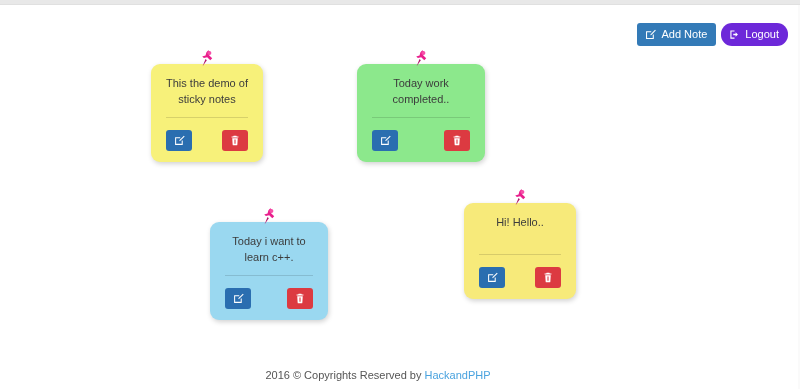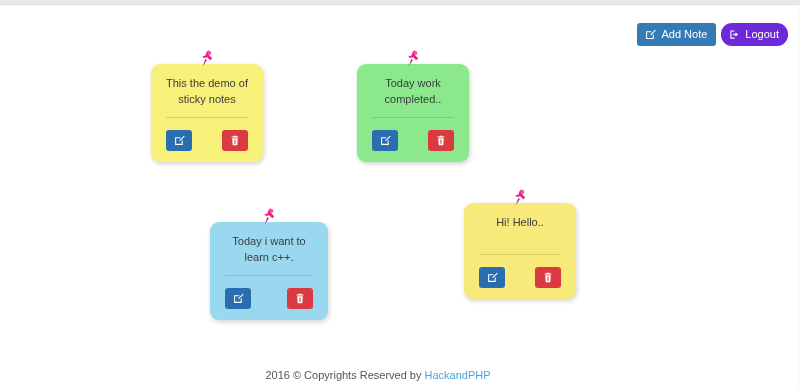--- a/index.html
+++ b/index.html
@@ -196,21 +196,21 @@
           <span>
             <svg width="10" height="11" viewBox="0 0 14 16">
               <path d="M5 1h4l.7 1.2H12v1.5H2V2.2h2.3z" fill="#fff"></path>
               <path d="M3 4.6h8l-.6 9.6a.9.9 0 0 1-.9.8H4.5a.9.9 0 0 1-.9-.8z" fill="#fff"></path>
               <path d="M5.6 6.4h.8v6.4h-.8zM7.6 6.4h.8v6.4h-.8z" fill="#dc3a41"></path>
             </svg>
           </span>
         </button>
       </div>
     </div>
-    <div class="note" style="left: 357px; top: 64px; width: 112px; min-height: 88px; background: rgb(140, 232, 140);">
+    <div class="note" style="left: 357px; top: 64px; width: 128px; min-height: 88px; background: rgb(140, 232, 140);">
       <span class="note-pin"><svg width="22" height="22" viewBox="0 0 24 24">
           <path d="M13.5 2.5l1.8 1.8-1.0 3.6 3.4 3.4-2.1 2.1-3.4-3.4-3.6 1.0-1.8-1.8 3.6-1.0 1.0-3.6z" fill="#e91e8c"></path>
           <path d="M10.4 12.0l1.4 1.4-4.6 6.6z" fill="#b0126b"></path>
           <circle cx="14.6" cy="5.4" r="2.2" fill="#f64fa8"></circle>
         </svg></span>
       <div class="note-text">Today work completed..</div>
       <hr class="note-divider">
       <div class="note-actions">
         <button class="icon-btn icon-btn-edit">
           <span>

